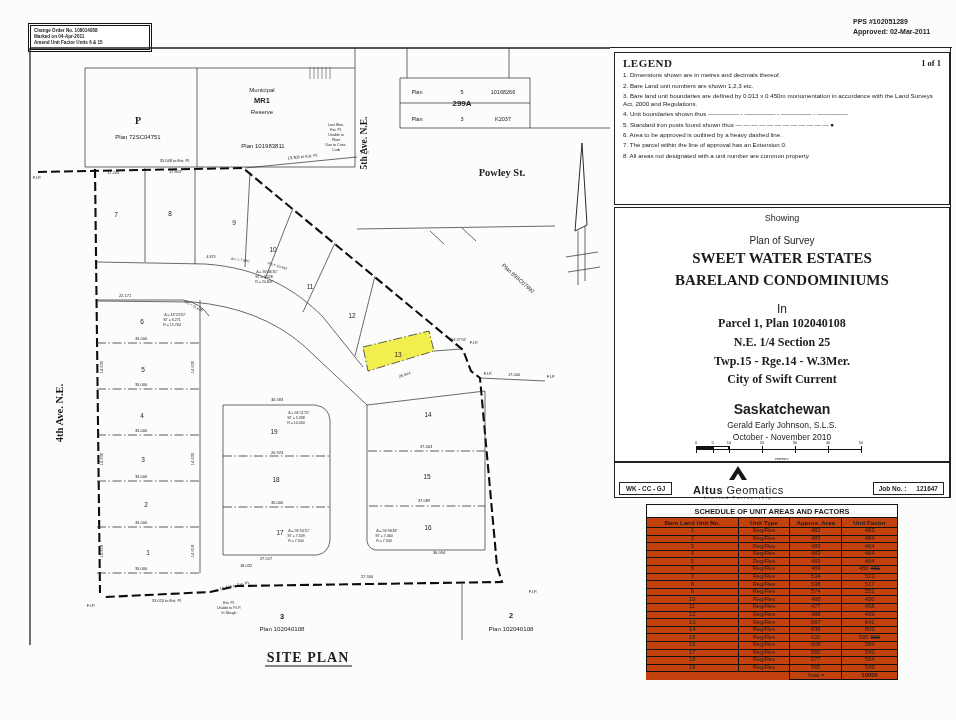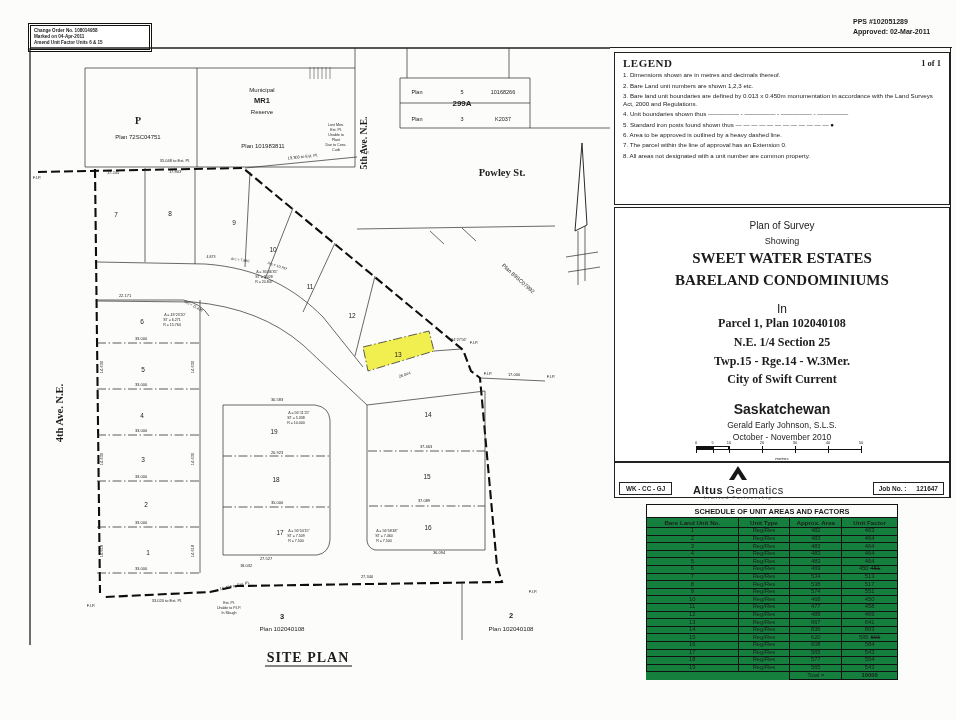--- a/index.html
+++ b/index.html
@@ -35,21 +35,21 @@
   #scale-bar{position:relative;width:178px;height:14px;margin:7px auto 0 auto}
   .sb-base{position:absolute;left:3px;top:7px;width:166px;height:1.4px;background:#111}
   .sb-blk{position:absolute;top:4px;height:4px;background:#111}
   .sb-out{position:absolute;top:4px;height:4px;border:0.8px solid #111;box-sizing:border-box}
   .sb-tick{position:absolute;top:4px;width:1px;height:7px;background:#111}
   .sb-num{position:absolute;top:-2px;font-size:4px;width:8px;text-align:center}
   #scale-metres{font-size:4.4px;margin-top:1px}
   #scale-text{font-size:6.3px;margin-top:1px}
   
   #schedule{left:646px;top:504px;width:252px}
-  #schedule table{border-collapse:collapse;width:252px;background:#15803d}
+  #schedule table{border-collapse:collapse;width:252px;background:#c2410c}
   #schedule caption{border:1px solid #111;border-bottom:none;font-size:7.4px;font-weight:bold;padding:1.5px 0;text-align:center}
   #schedule th{border:1px solid #111;font-size:6.2px;font-weight:bold;padding:1px 1px}
   #schedule td{border:1px solid #111;font-size:5.8px;text-align:center;padding:0 2px;height:6.6px;line-height:1}
   #schedule td.nb{border:none;background:transparent}
   #schedule del{text-decoration:line-through;margin-left:2px}
   
   svg{font-family:"Liberation Sans",sans-serif;fill:#1c1c1c}
   svg text{text-anchor:middle}
   .ln{fill:none;stroke:#2a2a2a;stroke-width:0.7}
   .lnthin{fill:none;stroke:#2a2a2a;stroke-width:0.5}
@@ -236,22 +236,22 @@
       <div class="legend-item">3. Bare land unit boundaries are defined by 0.013 x 0.450m monumentation in accordance with the Land Surveys Act, 2000 and Regulations.</div>
       <div class="legend-item">4. Unit boundaries shown thus ————— - ————— - ————— - —————</div>
       <div class="legend-item">5. Standard iron posts found shown thus — — — — — — — — — — — — ●</div>
       <div class="legend-item">6. Area to be approved is outlined by a heavy dashed line.</div>
       <div class="legend-item">7. The parcel within the line of approval has an Extension 0.</div>
       <div class="legend-item">8. All areas not designated with a unit number are common property.</div>
     </div>
 </div>
 
 <div class="abs panelbox" id="title-box">
+  <div class="tb-sans" style="margin-top:5px;font-size:9px">Showing</div>
   <div class="tb-sans" style="margin-top:12px;font-size:10px">Plan of Survey</div>
-  <div class="tb-sans" style="margin-top:5px;font-size:9px">Showing</div>
   <div class="tb-serif" style="margin-top:4px;font-size:15px">SWEET WATER ESTATES</div>
   <div class="tb-serif" style="margin-top:5px;font-size:15px">BARELAND CONDOMINIUMS</div>
   <div class="tb-sans" style="margin-top:13px;font-size:12px">In</div>
   <div class="tb-serif" style="margin-top:0;font-size:12px">Parcel 1, Plan 102040108</div>
   <div class="tb-serif" style="margin-top:4px;font-size:12px">N.E. 1/4 Section 25</div>
   <div class="tb-serif" style="margin-top:4px;font-size:12px">Twp.15 - Rge.14 - W.3Mer.</div>
   <div class="tb-serif" style="margin-top:3px;font-size:12px">City of Swift Current</div>
   <div class="tb-sans" style="margin-top:14px;font-size:14px;font-weight:bold">Saskatchewan</div>
   <div class="tb-sans" style="margin-top:3px;font-size:8.5px">Gerald Early Johnson, S.L.S.</div>
   <div class="tb-sans" style="margin-top:2px;font-size:8.5px">October - November 2010</div>

